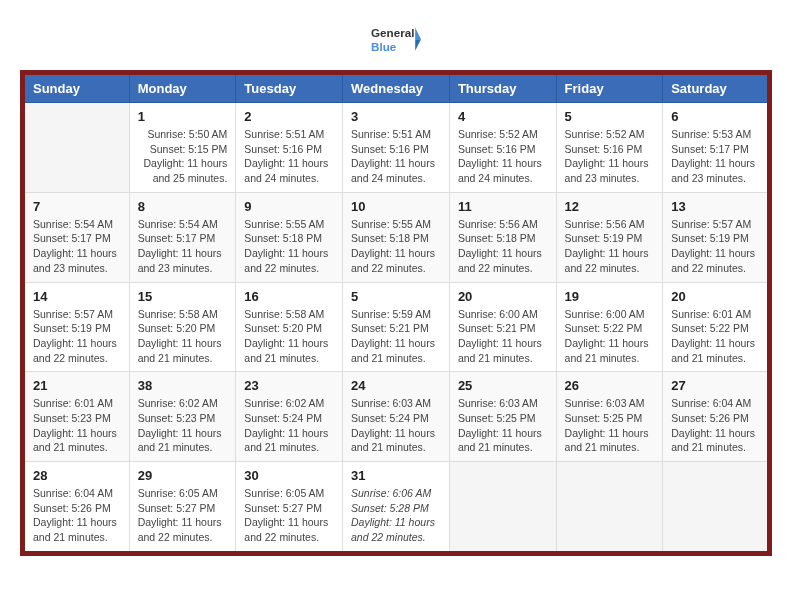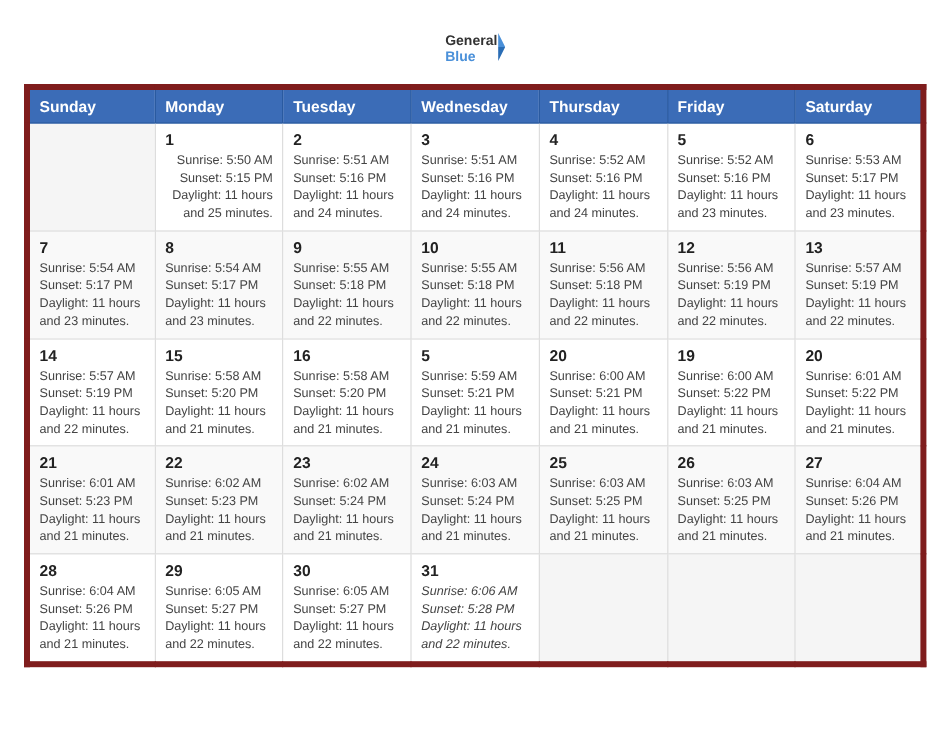--- a/index.html
+++ b/index.html
@@ -255,21 +255,21 @@
       </tr>
       <tr>
         <td>
           <div class="day-number">21</div>
           <div class="day-info" style="white-space: pre-line;">Sunrise: 6:01 AM
 Sunset: 5:23 PM
 Daylight: 11 hours
 and 21 minutes.</div>
         </td>
         <td>
-          <div class="day-number">22</div>
+          <div class="day-number">38</div>
           <div class="day-info" style="white-space: pre-line;">Sunrise: 6:02 AM
 Sunset: 5:23 PM
 Daylight: 11 hours
 and 21 minutes.</div>
         </td>
         <td>
           <div class="day-number">23</div>
           <div class="day-info" style="white-space: pre-line;">Sunrise: 6:02 AM
 Sunset: 5:24 PM
 Daylight: 11 hours

